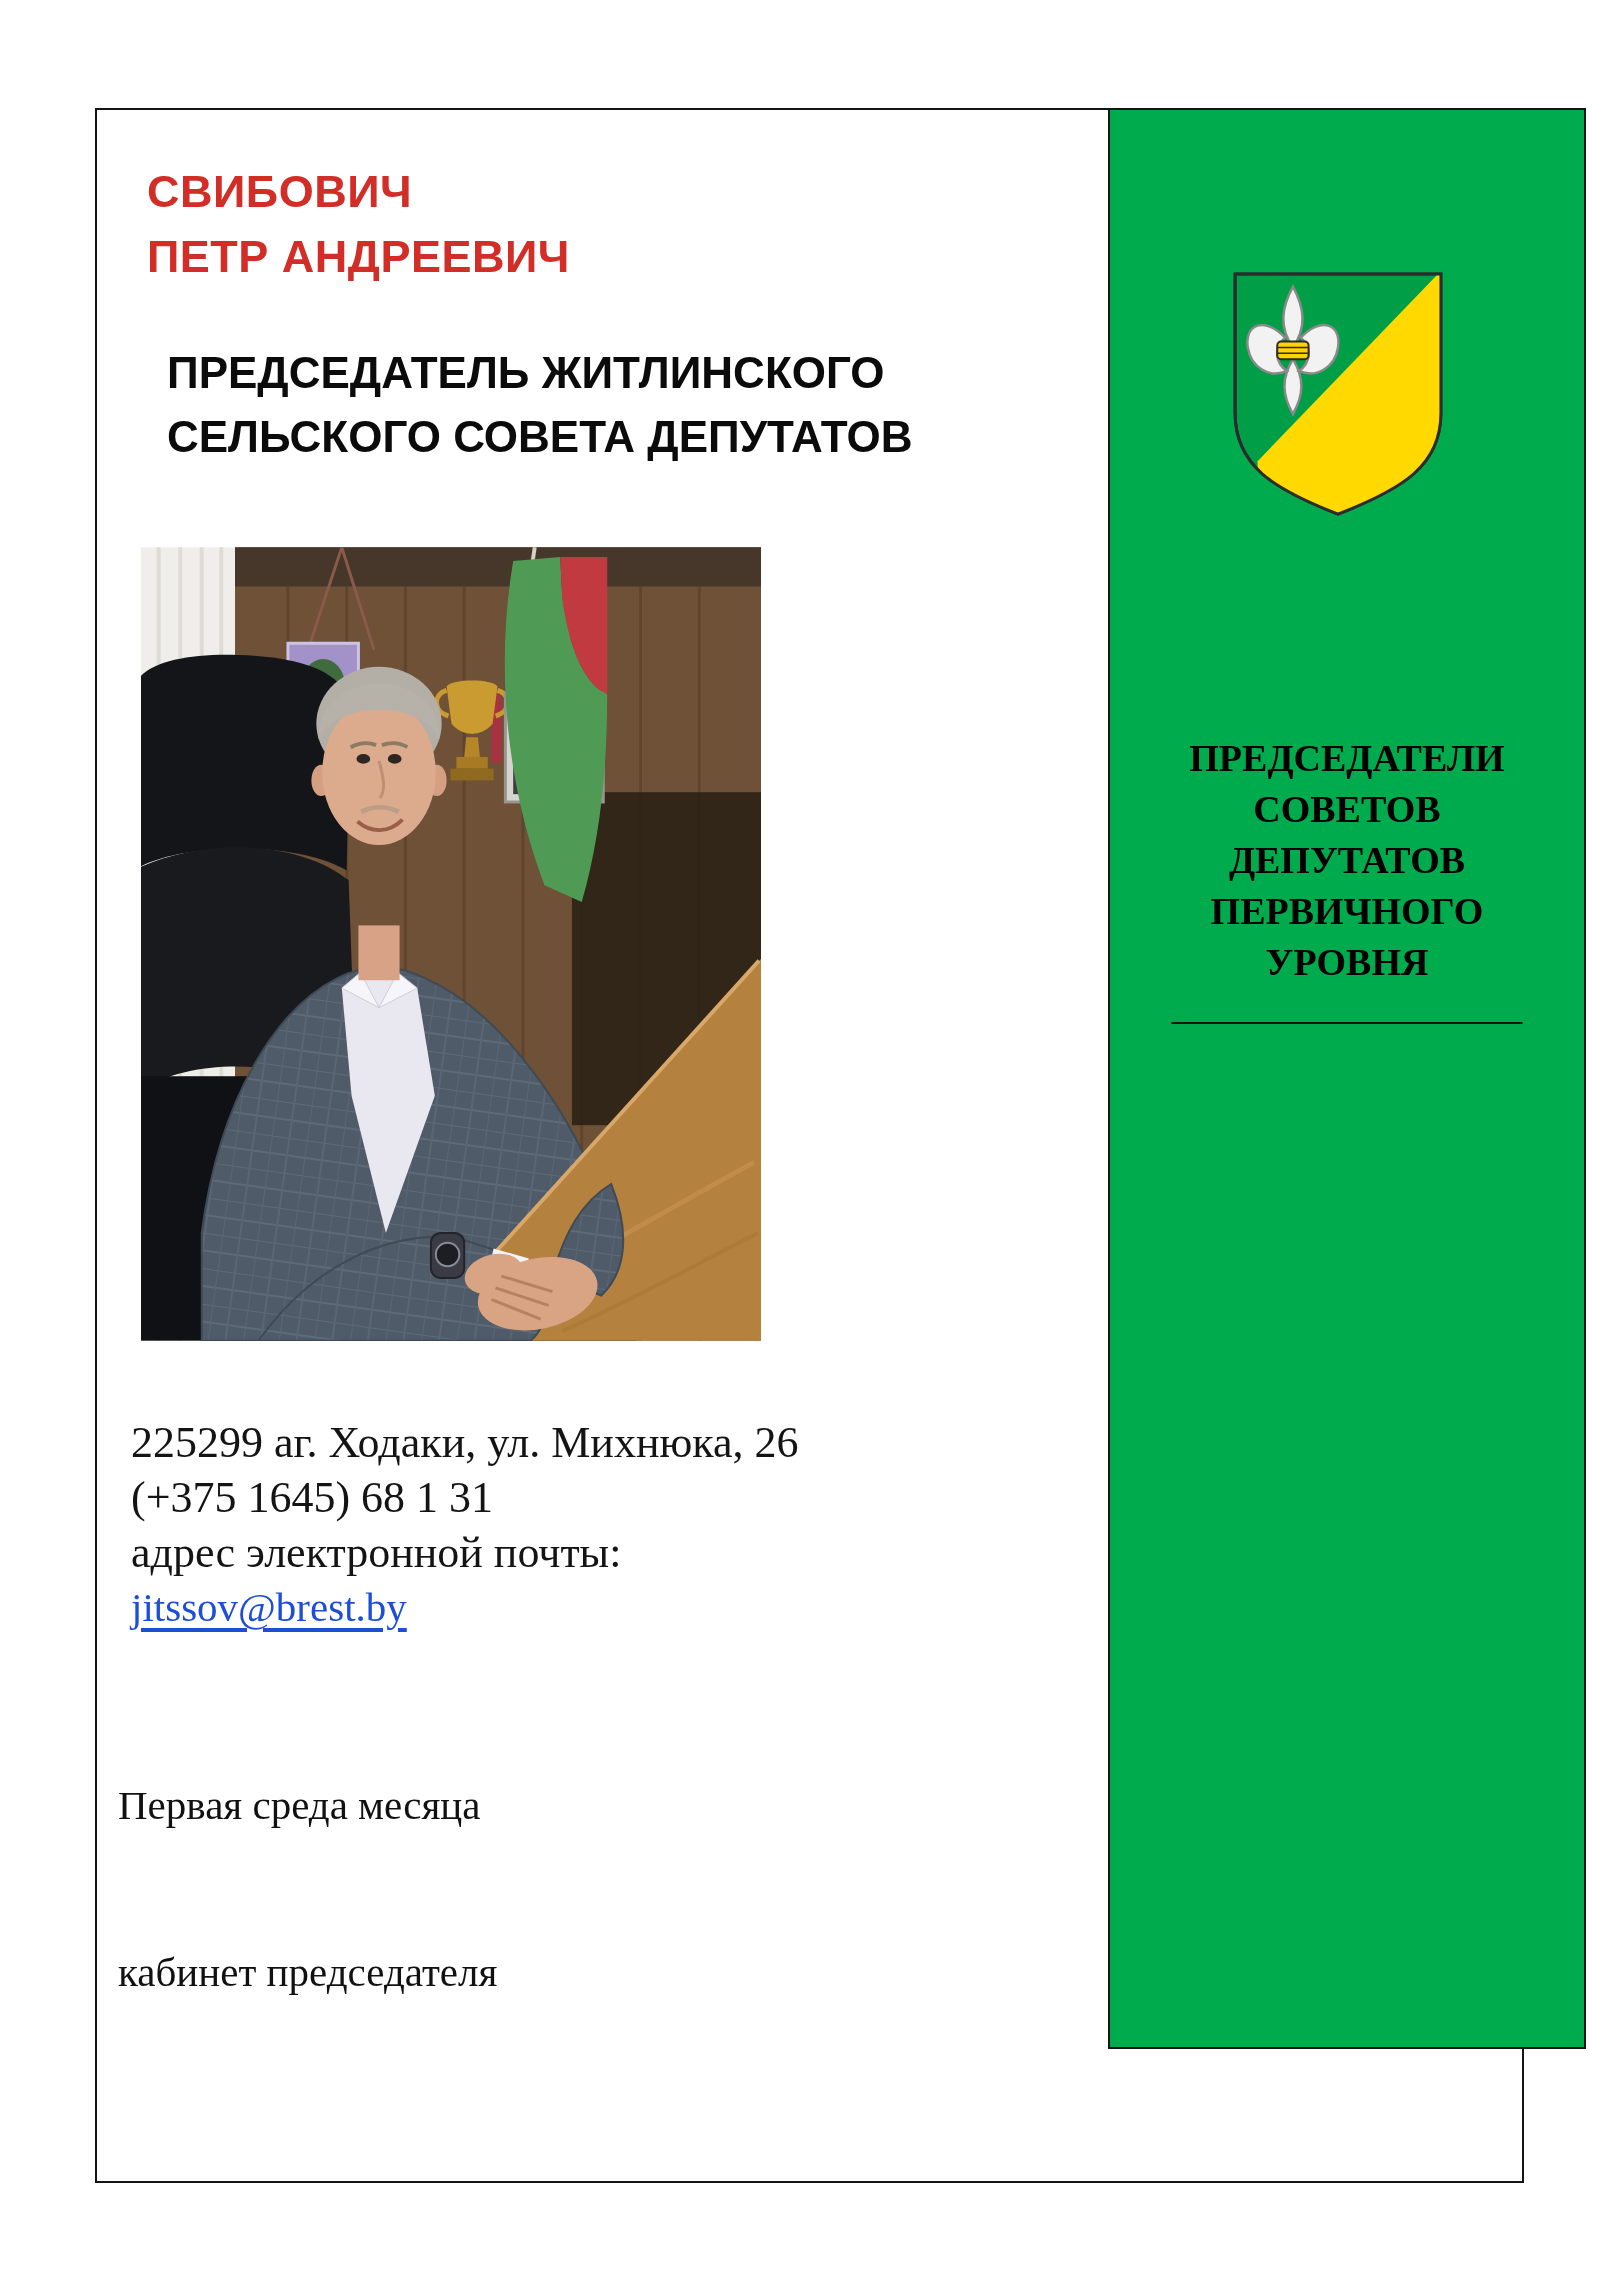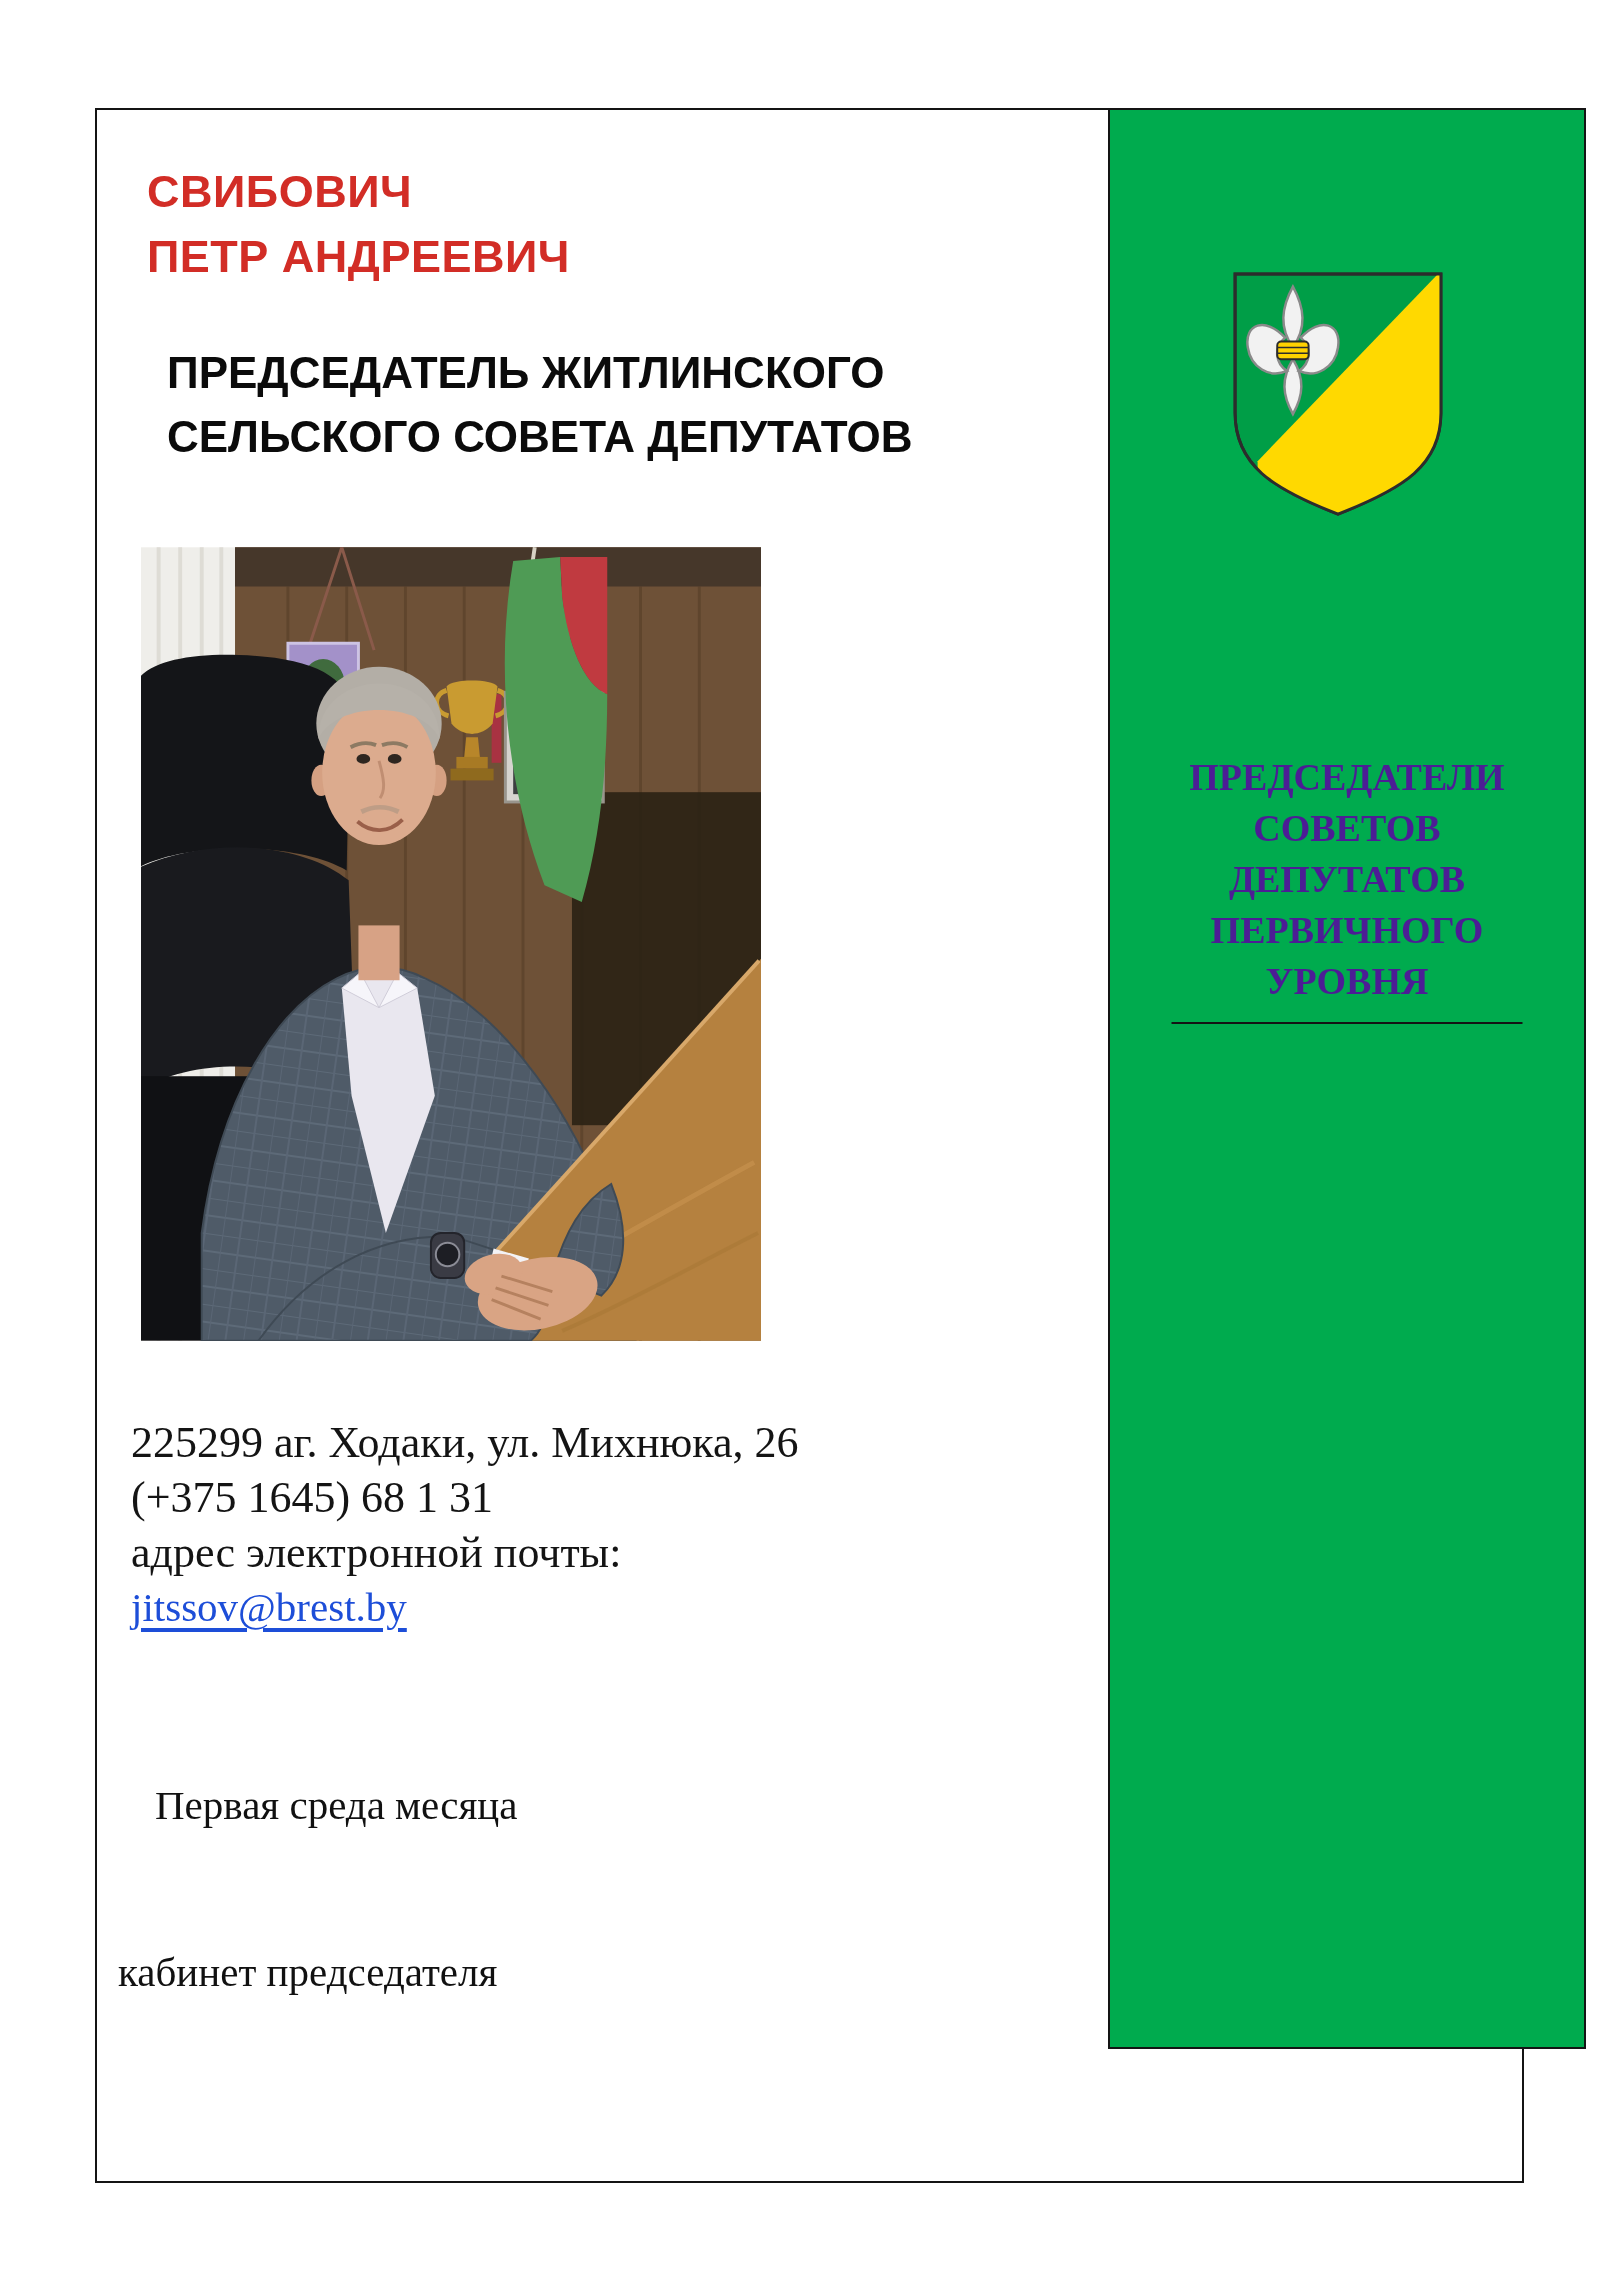--- a/index.html
+++ b/index.html
@@ -19,30 +19,30 @@
   
   .photo{position:absolute;left:141px;top:547px;width:620px;height:794px;overflow:hidden;}
   
   .contact{position:absolute;left:131px;top:1415px;font-size:44px;line-height:55px;
            color:#141414;white-space:pre-line;}
   .email{position:absolute;left:131px;top:1580px;font-size:41px;line-height:55px;
          color:#1d4ed8;text-decoration:underline;text-underline-offset:6.9px;cursor:pointer;text-align:right;}
   
   .rec-head{position:absolute;left:144px;top:1695px;font-size:41px;line-height:55px;
             font-weight:bold;color:#0b0b0b;}
-  .rec-1{position:absolute;left:118px;top:1778px;font-size:41px;line-height:55px;margin-left:37px;}
+  .rec-1{position:absolute;left:118px;top:1778px;font-size:41px;line-height:55px;}
   .rec-2{position:absolute;left:117px;top:1861px;font-size:41px;line-height:55px;}
   .rec-3{position:absolute;left:118px;top:1945px;font-size:41px;line-height:55px;}
   
   .band{position:absolute;left:1108px;top:108px;width:478px;height:1941px;
         background:#00ab4e;border:2.9px solid #141414;box-sizing:border-box;z-index:3;}
   .band-shield{position:absolute;left:122px;top:161px;width:212px;height:247px;}
-  .band-title{position:absolute;left:0;top:642px;width:100%;text-align:center;
+  .band-title{position:absolute;left:0;top:623px;width:100%;text-align:center;
               font-family:"Liberation Serif", serif;font-weight:bold;font-size:38px;
-              line-height:51px;color:#4c1d95;white-space:pre-line;}
+              line-height:51px;color:#000000;white-space:pre-line;}
   .band-rule{position:absolute;top:912px;left:50%;transform:translateX(-50%);
              width:351px;height:0;border-top:2.9px solid #141414;}
 </style>
 </head>
 <body>
 
 <div class="canvas">
 
   <div class="page-box"></div>
 

